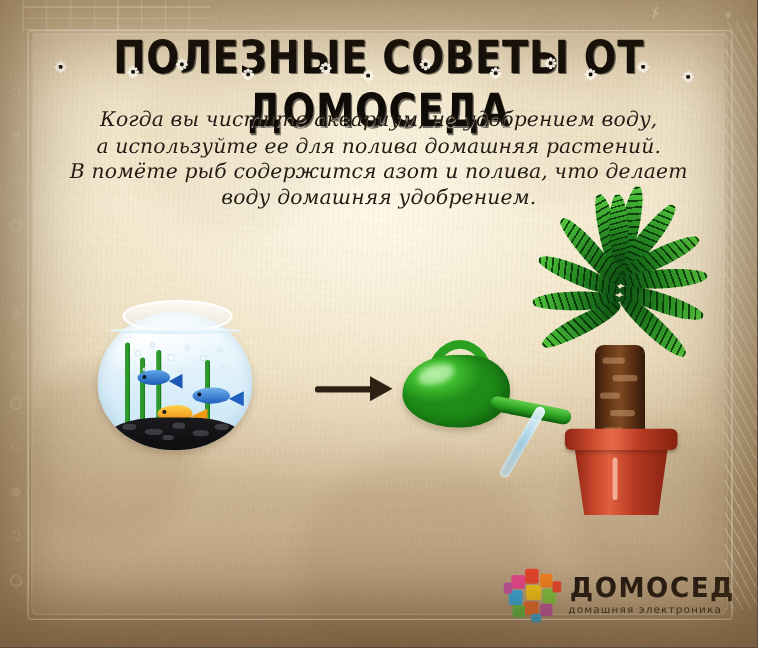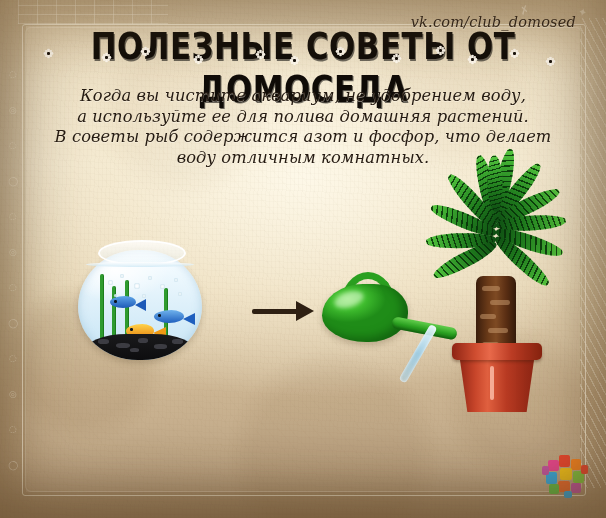--- a/index.html
+++ b/index.html
@@ -268,21 +268,20 @@
     <span>◌</span>
     <span>◯</span>
     <span>◌</span>
     <span>◎</span>
     <span>◌</span>
     <span>◯</span>
   </div>
   <div class="scribble" style="left:520px;top:4px;transform:rotate(-20deg);">✗</div>
   <div class="scribble" style="left:578px;top:6px;transform:rotate(15deg);">✦</div>
 
-  <div class="watermark">vk.com/club_domosed</div>
 
   <div class="title-wrap">
     <span class="title">Полезные советы от Домоседа</span>
     <span class="flowers">
       <i style="left:46px;top:18px;"></i>
       <i style="left:104px;top:22px;"></i>
       <i style="left:143px;top:16px;"></i>
       <i style="left:196px;top:24px;"></i>
       <i style="left:258px;top:19px;"></i>
       <i style="left:292px;top:25px;"></i>
@@ -291,22 +290,22 @@
       <i style="left:438px;top:15px;"></i>
       <i style="left:470px;top:24px;"></i>
       <i style="left:512px;top:18px;"></i>
       <i style="left:548px;top:26px;"></i>
     </span>
   </div>
 
   <div class="body-text">
     <div>Когда вы чистите аквариум, не удобрением воду,</div>
     <div>а используйте ее для полива домашняя растений.</div>
-    <div>В советы рыб содержится азот и фосфор, что делает</div>
-    <div>воду отличным комнатных.</div>
+    <div>В помёте рыб содержится азот и полива, что делает</div>
+    <div>воду домашняя удобрением.</div>
   </div>
 
   <div class="illus">
 
     <div class="bowl">
       <div class="bowl-glass">
 
         <div class="weed" style="left:22px;height:70px;"></div>
         <div class="weed" style="left:34px;height:58px;"></div>
         <div class="weed" style="left:47px;height:64px;"></div>
@@ -400,16 +399,20 @@
       <i style="left:18px;top:15px;width:12px;height:12px;background:#f2c21a;"></i>
       <i style="left:31px;top:18px;width:11px;height:12px;background:#7fc241;"></i>
       <i style="left:4px;top:19px;width:11px;height:12px;background:#34a8df;"></i>
       <i style="left:16px;top:28px;width:12px;height:11px;background:#e86a2e;"></i>
       <i style="left:29px;top:30px;width:10px;height:10px;background:#c0549f;"></i>
       <i style="left:7px;top:31px;width:10px;height:10px;background:#62bb46;"></i>
       <i style="left:0px;top:13px;width:7px;height:9px;background:#c0549f;"></i>
       <i style="left:39px;top:12px;width:7px;height:9px;background:#e8452e;"></i>
       <i style="left:22px;top:38px;width:8px;height:7px;background:#34a8df;"></i>
     </div>
+    <div class="logo-text">
+      <span class="logo-name">ДОМОСЕД</span>
+      <span class="logo-sub">домашняя электроника</span>
+    </div>
   </div>
 
   <div class="vignette"></div>
 </div>
 
 </body></html>

